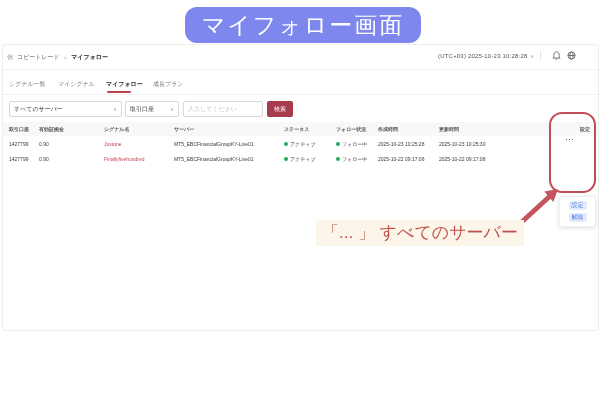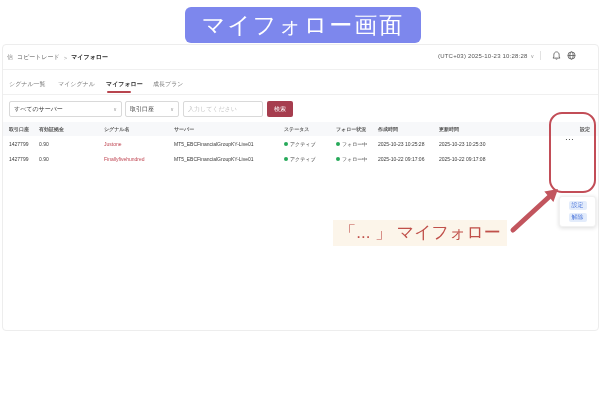--- a/index.html
+++ b/index.html
@@ -2,21 +2,21 @@
 <html><head>
 <meta charset="utf-8">
 <style>
   * { margin:0; padding:0; box-sizing:border-box; }
   html,body { width:600px; height:400px; background:#fff; overflow:hidden; }
   body { font-family:"Liberation Sans","DejaVu Sans",sans-serif; position:relative; }
   #canvas { position:absolute; left:0; top:0; width:600px; height:400px; background:#fff; }
 
   
   .banner { position:absolute; left:185px; top:7px; width:236px; height:36px;
-    background:#7d87ed; border-radius:6px; display:flex; align-items:center; justify-content:center;
+    background:#7d87ed; border-radius:12px; display:flex; align-items:center; justify-content:center;
     color:#fff; font-size:23px; letter-spacing:2px; }
 
   
   .app-card { position:absolute; left:2px; top:44px; width:597px; height:287px;
     background:#fff; border:1px solid #ededed; border-radius:4px; }
 
   
   .breadcrumb { position:absolute; left:4px; top:8px; font-size:6px; color:#888;
     display:flex; align-items:center; gap:4px; white-space:nowrap; }
   .crumb-section { color:#666; }
@@ -174,16 +174,16 @@
   </div>
 
   <div class="red-box"></div>
 
   <svg class="arrow-svg" width="62" height="56" viewBox="0 0 62 56">
     <line x1="8" y1="47" x2="44" y2="14" stroke="#c2555e" stroke-width="5" stroke-linecap="round"></line>
     <polygon points="53,6 48.4,19.1 39.3,8.5" fill="#c2555e"></polygon>
   </svg>
 
   <div class="note">
-    <span class="note-line">「... 」 マイフォロー</span><br>
+    <span class="note-line">「... 」 すべてのサーバー</span><br>
   </div>
 
 </div>
 
 </body></html>

